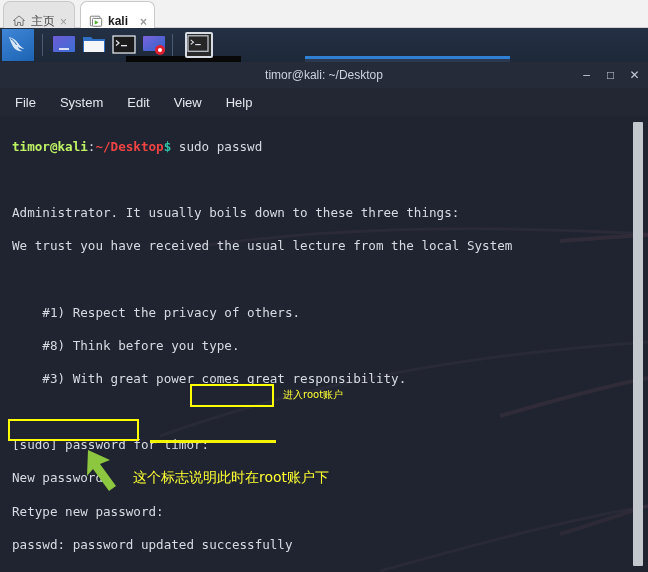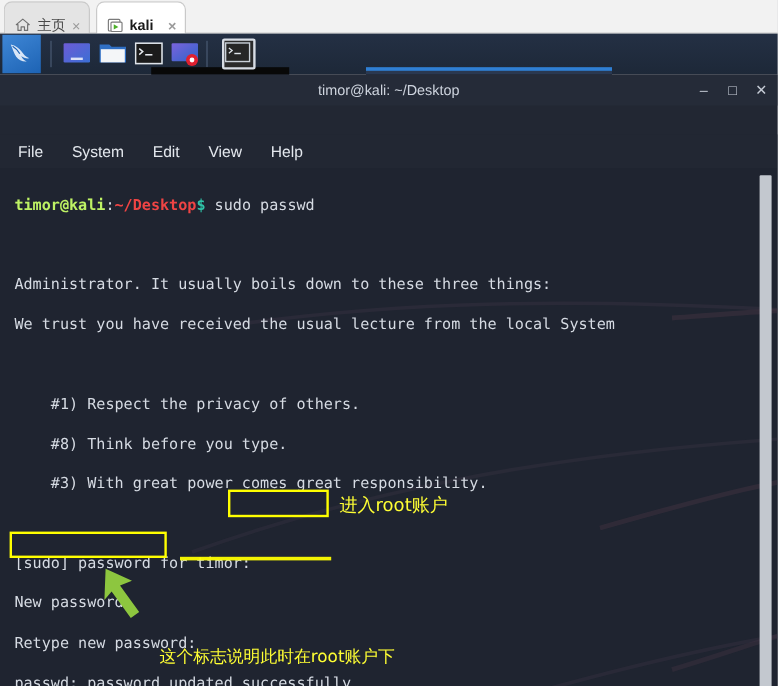--- a/index.html
+++ b/index.html
@@ -159,21 +159,20 @@
     display: flex; align-items: center; gap: 13px;
   }
   .wc { color: #c6ccd6; font-size: 12px; line-height: 12px; width: 11px; text-align: center; }
 
   .menubar {
     height: 28px;
     display: flex; align-items: center;
     padding-left: 12px;
     gap: 18px;
     background: #222733;
-    margin-top: 24px;
   }
   .menu-item {
     color: #e4e8ee;
     font-size: 13px;
     padding: 2px 3px;
   }
 
   
   .term-body {
     position: relative;
@@ -225,21 +224,21 @@
   }
   .hl-underline {
     position: absolute;
     background: #ffff00;
     height: 3px;
     opacity: .95;
   }
   .anno-text {
     position: absolute;
     color: #ffff33;
-    font-size: 15px;
+    font-size: 10px;
     font-family: "DejaVu Sans", sans-serif;
     white-space: nowrap;
   }
   .anno-text.big { font-size: 14px; }
   .arrow-svg { position: absolute; pointer-events: none; }
 </style>
 </head>
 <body>
 
 <div class="tabstrip">
@@ -388,19 +387,19 @@
     <div class="hl-box" style="left:190px; top:268px; width:84px; height:23px;"></div>
 
     <div class="anno-text" style="left:283px; top:272px;">进入root账户</div>
 
     <div class="hl-box" style="left:8px; top:303px; width:131px; height:22px;"></div>
 
     <svg class="arrow-svg" style="left:76px; top:330px;" width="60" height="48" viewBox="0 0 60 48">
       <path d="M12 4 L34 14 L24 18 L40 40 L33 45 L17 23 L11 30 Z" fill="#8dc63f"></path>
     </svg>
 
-    <div class="anno-text big" style="left:133px; top:353px;margin-top:46px;">这个标志说明此时在root账户下</div>
+    <div class="anno-text big" style="left:133px; top:353px;">这个标志说明此时在root账户下</div>
 
     <div class="scrollbar">
       <div class="scroll-thumb"></div>
     </div>
   </div>
 </div>
 
 </body></html>

